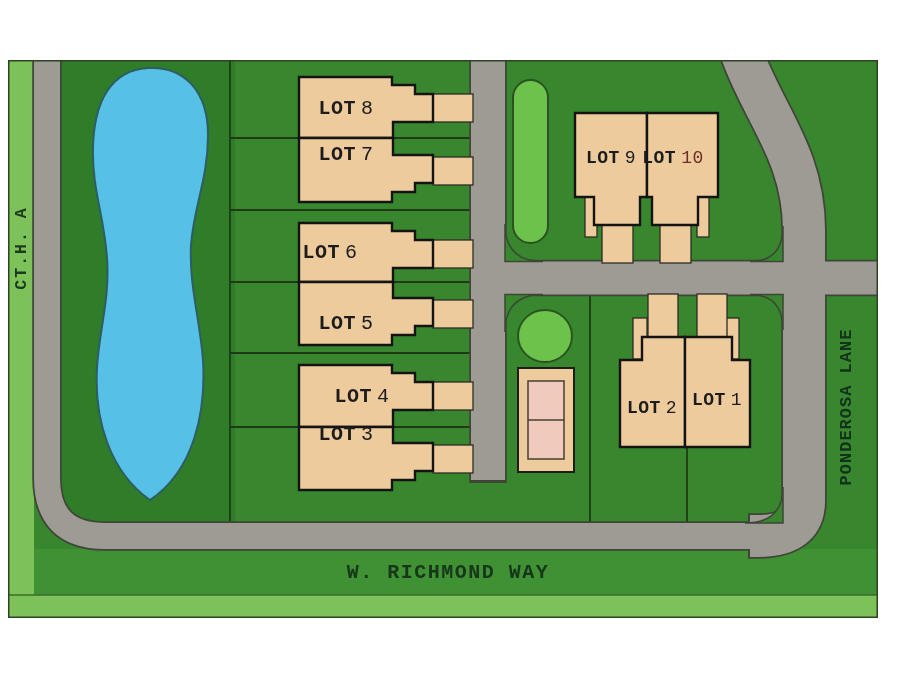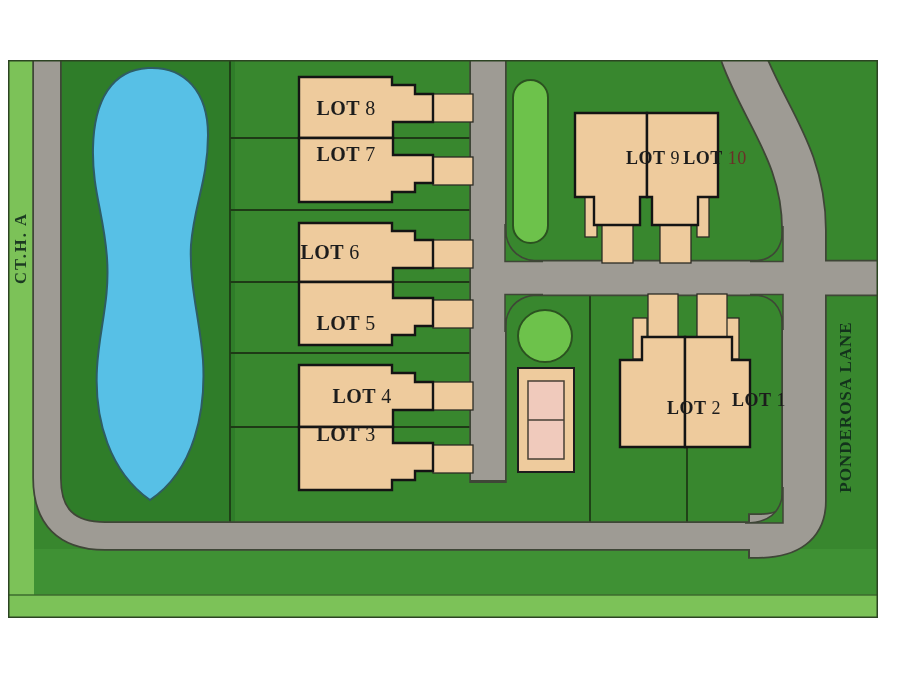--- a/index.html
+++ b/index.html
@@ -14,34 +14,34 @@
     --building-tan:#eecb9d;
     --court-pink:#f0cabc;
     --pond-blue:#57c0e6;
     --lot-label:#1c1c1c;
     --lot10-number:#6b2f28;
     --street-label:#17361a;
   }
   html,body{margin:0;padding:0;background:#e9e9e9;}
   .canvas{
     position:relative;width:900px;height:675px;background:var(--white-margin);
-    font-family:Liberation Serif, serif;overflow:hidden;
+    font-family:Liberation Mono, monospace;overflow:hidden;
   }
   .map{
     position:absolute;left:8px;top:60px;width:870px;height:558px;
     background:var(--field-green);
   }
   .map svg{position:absolute;left:0;top:0;display:block;}
   .lot-label{
     position:absolute;transform:translate(-50%,-50%);
     white-space:nowrap;color:var(--lot-label);
     font-size:20px;font-weight:700;letter-spacing:.5px;
   }
   .lot-label .num{font-weight:400;margin-left:5px;}
-  .lot-label.small{font-size:18px;margin-left:42px;}
+  .lot-label.small{font-size:18px;}
   .lot-label.lot10 .num{color:var(--lot10-number);}
   .street-label{
     position:absolute;transform:translate(-50%,-50%);
     white-space:nowrap;color:var(--street-label);
     font-weight:700;
   }
   .street-label.richmond{font-size:20px;letter-spacing:1.5px;}
   .street-label.ponderosa{transform:translate(-50%,-50%) rotate(-90deg);font-size:17px;letter-spacing:1px;color:#13321c;}
   .street-label.ctha{transform:translate(-50%,-50%) rotate(-90deg);font-size:16.5px;letter-spacing:2px;color:#1c3a22;}
 
@@ -149,16 +149,17 @@
     <div class="lot-label" style="left:338px;top:94px"><span>LOT</span><span class="num">7</span></div>
     <div class="lot-label" style="left:322px;top:192px"><span>LOT</span><span class="num">6</span></div>
     <div class="lot-label" style="left:338px;top:263px"><span>LOT</span><span class="num">5</span></div>
     <div class="lot-label" style="left:354px;top:336px"><span>LOT</span><span class="num">4</span></div>
     <div class="lot-label" style="left:338px;top:374px"><span>LOT</span><span class="num">3</span></div>
     <div class="lot-label small" style="left:603px;top:98px"><span>LOT</span><span class="num">9</span></div>
     <div class="lot-label small lot10" style="left:665px;top:98px"><span>LOT</span><span class="num">10</span></div>
     <div class="lot-label small" style="left:644px;top:348px"><span>LOT</span><span class="num">2</span></div>
     <div class="lot-label small" style="left:709px;top:340px"><span>LOT</span><span class="num">1</span></div>
 
+    <div class="street-label richmond" style="left:440px;top:512px">W. RICHMOND WAY</div>
     <div class="street-label ponderosa" style="left:838px;top:347px">PONDEROSA LANE</div>
     <div class="street-label ctha" style="left:13px;top:188px">CT.H. A</div>
   </div>
 </div>
 
 </body></html>

